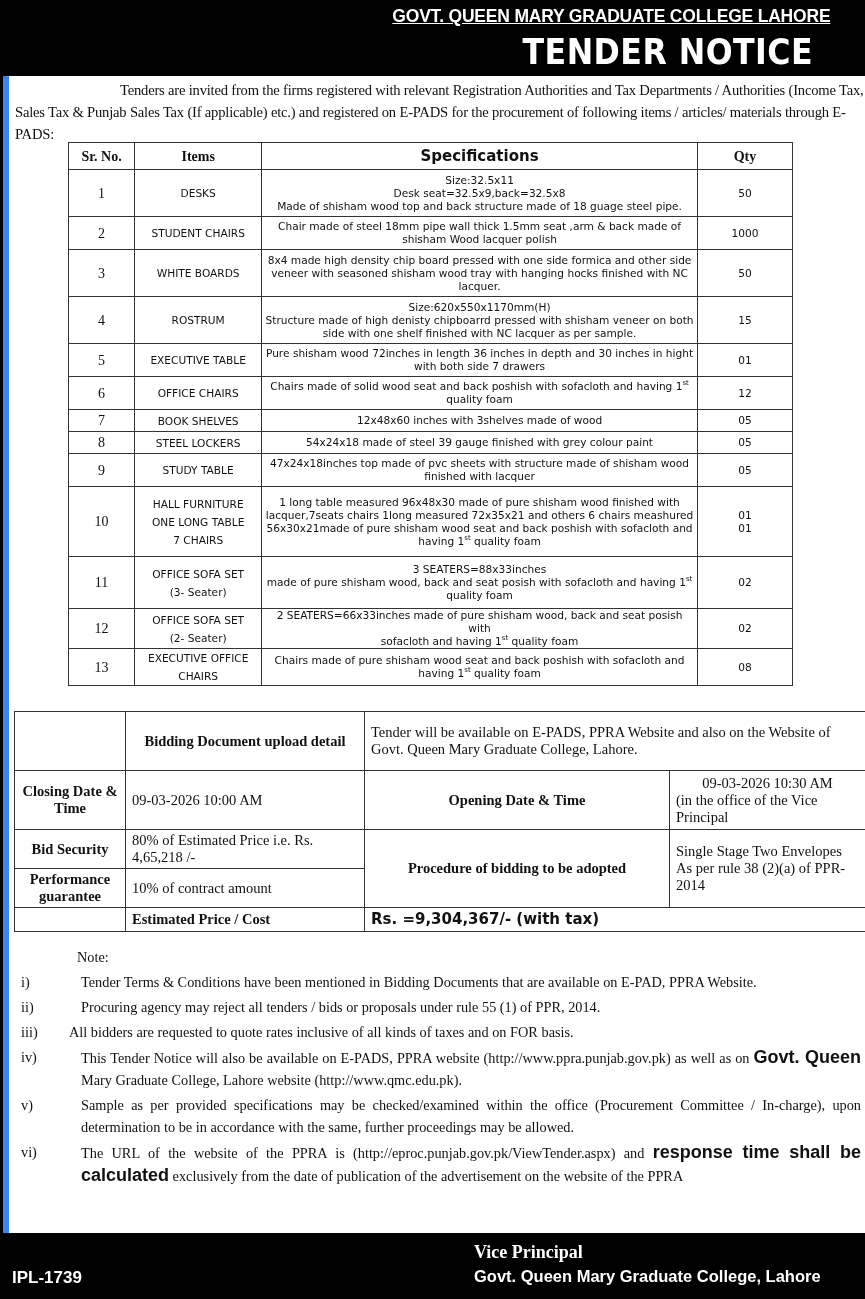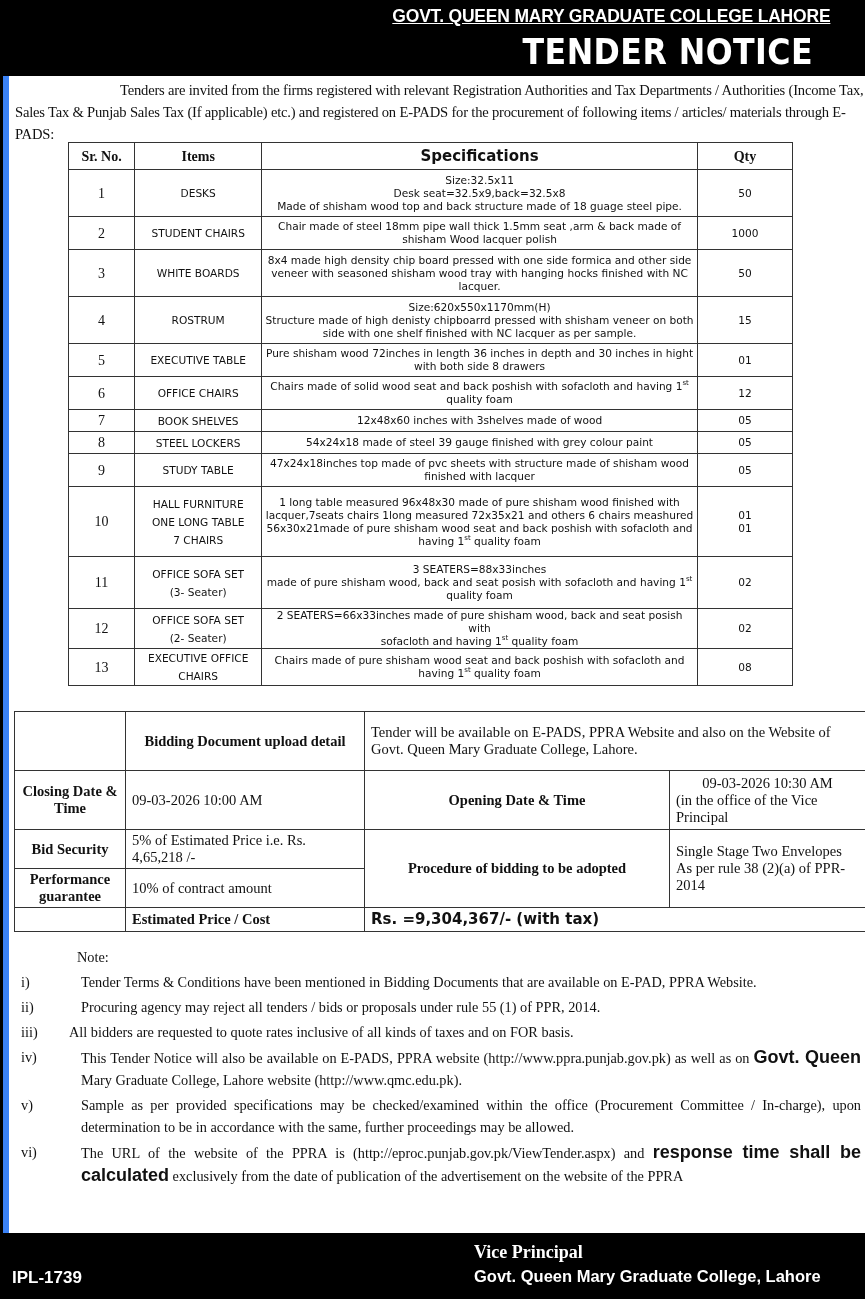--- a/index.html
+++ b/index.html
@@ -119,21 +119,21 @@
             <div>15</div>
           </td>
         </tr>
         <tr style="height: 33px;">
           <td class="sr">5</td>
           <td class="item">
             <div>EXECUTIVE TABLE</div>
           </td>
           <td class="spec">
             <div>Pure shisham wood 72inches in length 36 inches in depth and 30 inches in hight</div>
-            <div>with both side 8 drawers</div>
+            <div>with both side 7 drawers</div>
           </td>
           <td class="qty">
             <div>01</div>
           </td>
         </tr>
         <tr style="height: 33px;">
           <td class="sr">6</td>
           <td class="item">
             <div>OFFICE CHAIRS</div>
           </td>
@@ -257,21 +257,21 @@
       <td class="b">Closing Date &amp; Time</td>
       <td>09-03-2026  10:00 AM</td>
       <td class="b" style="width:292px">Opening Date &amp; Time</td>
       <td>
             <div style="text-align:center">09-03-2026  10:30 AM</div>
             <div>(in the office of the Vice Principal</div>
           </td>
     </tr>
     <tr style="height:39px">
       <td class="b">Bid Security</td>
-      <td>5% of Estimated Price i.e. Rs. 4,65,218 /-</td>
+      <td>80% of Estimated Price i.e. Rs. 4,65,218 /-</td>
       <td class="b" rowspan="2">Procedure of bidding to be adopted</td>
       <td rowspan="2">Single Stage Two Envelopes As per rule 38 (2)(a) of PPR-2014</td>
     </tr>
     <tr style="height:38px">
       <td class="b">Performance guarantee</td>
       <td>10% of contract amount</td>
     </tr>
     <tr style="height:24px">
       <td></td>
       <td style="font-weight:bold">Estimated Price / Cost</td>

